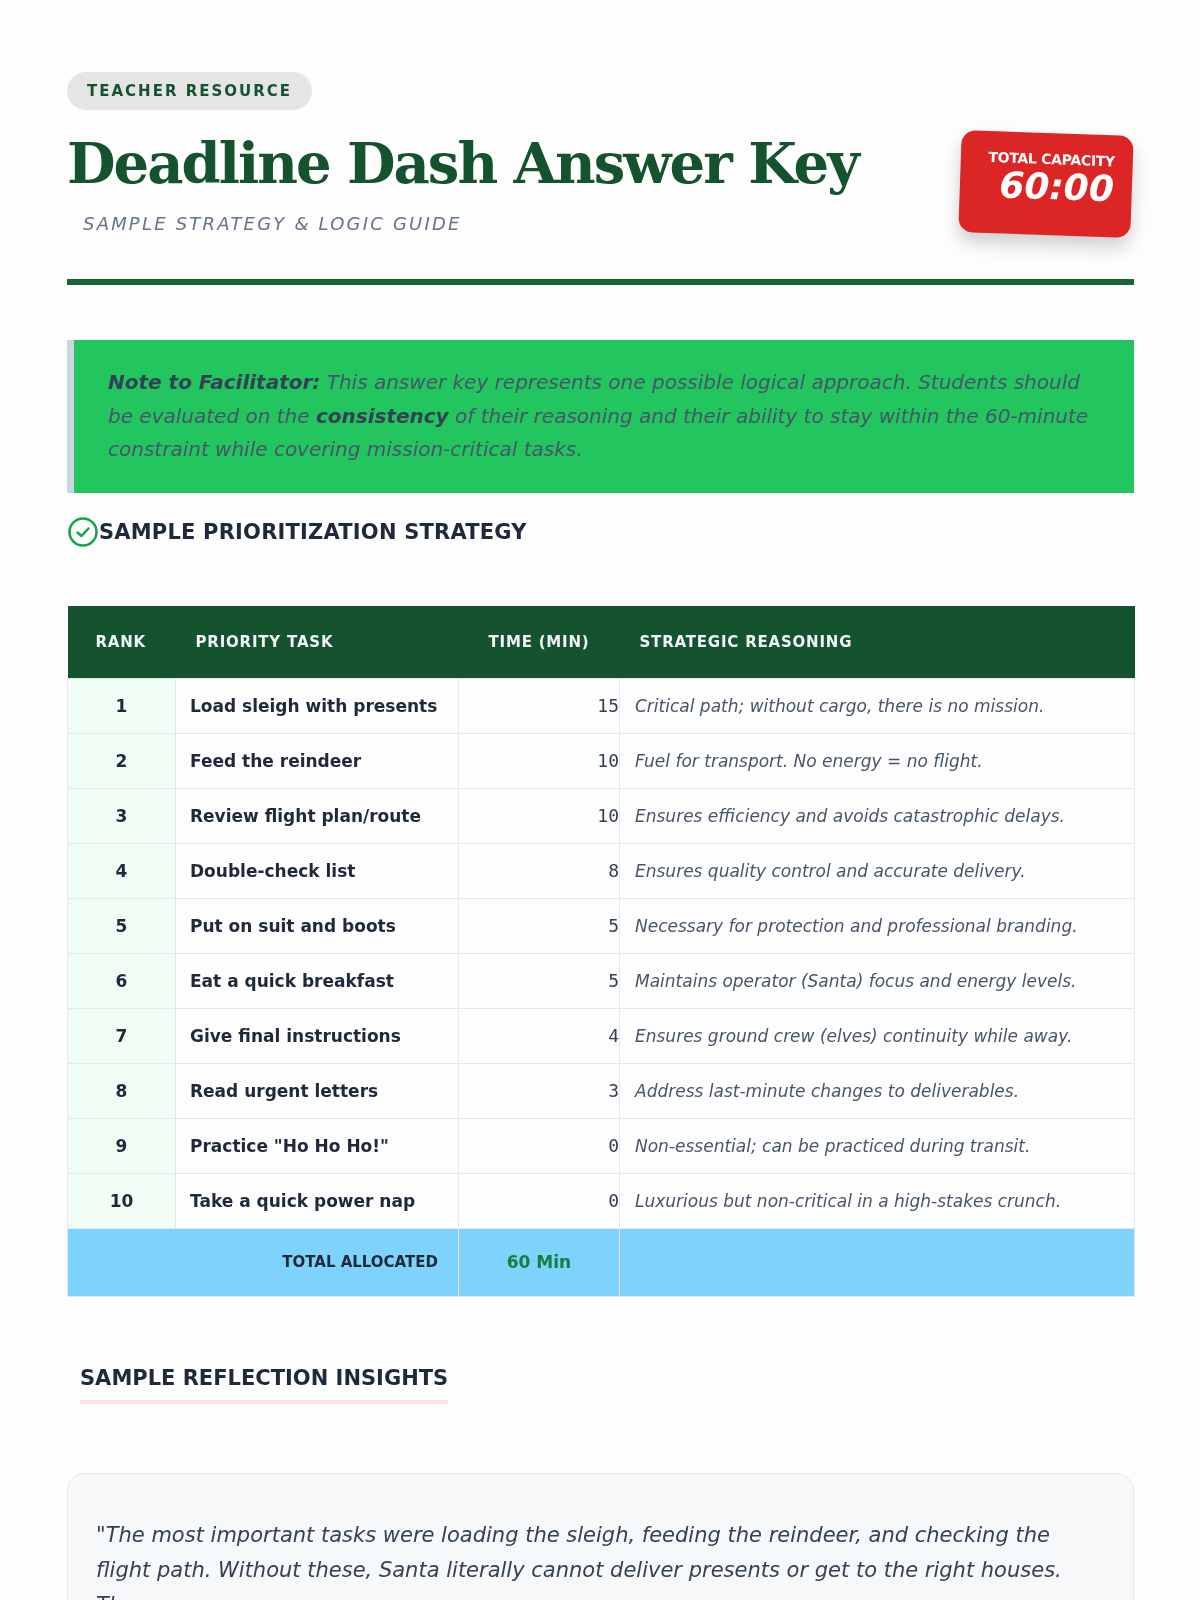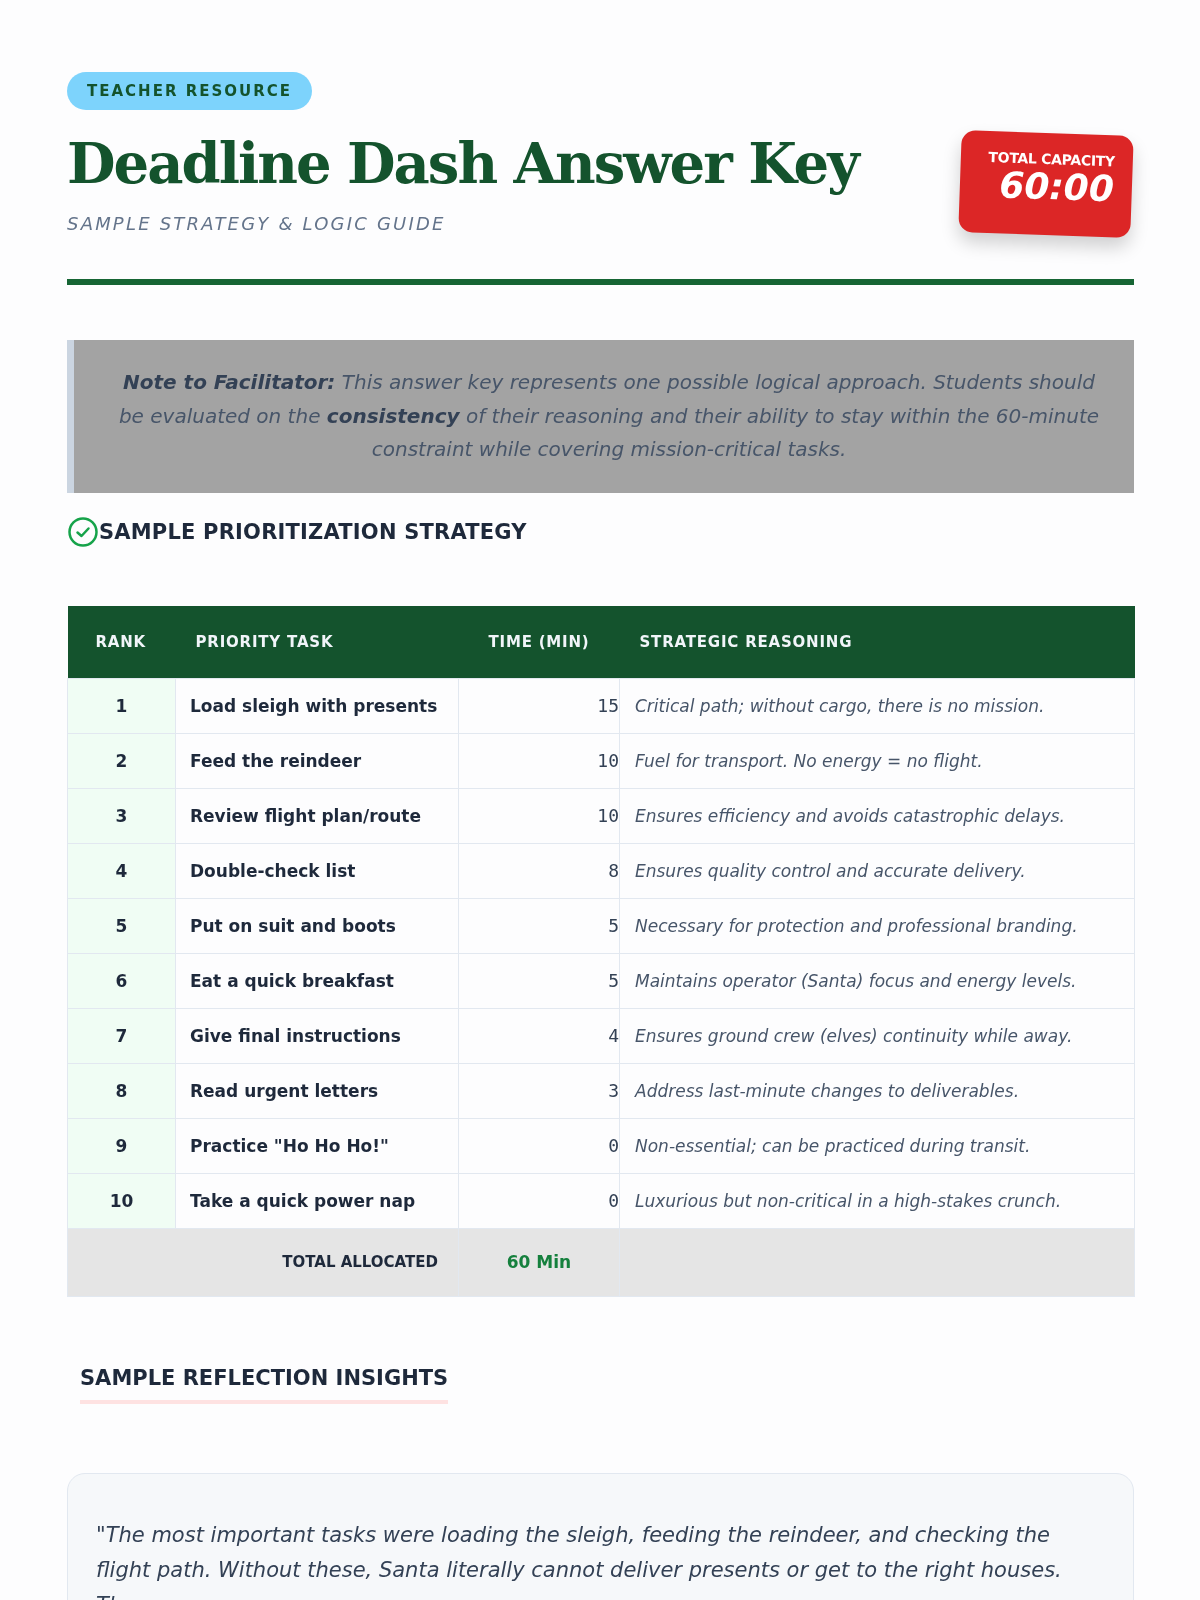--- a/index.html
+++ b/index.html
@@ -9,34 +9,34 @@
       font-family: "Liberation Sans", "DejaVu Sans", sans-serif;
       color: #1e293b;
       position: relative;
     }
     .page { position: absolute; left: 67px; top: 0; width: 1067px; }
 
     
     .badge {
       position: absolute; left: 0; top: 72px;
       height: 38px; padding: 0 20px;
-      background: #7dd3fc; border-radius: 19px;
+      background: #e5e5e5; border-radius: 19px;
       display: flex; align-items: center;
       font-family: "DejaVu Sans", sans-serif;
       font-weight: bold; font-size: 15px; letter-spacing: 2px;
       color: #14532d;
     }
     .title {
       position: absolute; left: 0; top: 130px;
       font-family: "DejaVu Serif", serif;
       font-weight: bold; font-size: 56px; letter-spacing: -2px;
       color: #14532d; white-space: nowrap;
     }
     .subtitle {
-      position: absolute; left: 0; top: 213px;
+      position: absolute; left: 16px; top: 213px;
       font-family: "DejaVu Sans", sans-serif;
       font-style: italic; font-size: 18px; letter-spacing: 2.2px;
       color: #64748b; white-space: nowrap;
     }
     .capacity {
       position: absolute; left: 893px; top: 133px;
       width: 172px; height: 102px;
       background: #dc2626; border-radius: 14px;
       transform: rotate(2deg);
       box-shadow: 0 10px 18px rgba(0,0,0,0.18);
@@ -51,26 +51,25 @@
       font-weight: bold; font-style: italic; font-size: 36px; line-height: 40px;
     }
     .rule {
       position: absolute; left: 0; top: 279px; width: 1067px; height: 6px;
       background: #166534;
     }
 
     
     .note {
       position: absolute; left: 0; top: 340px; width: 1067px; height: 153px;
-      background: #a3a3a3; border-left: 7px solid #cbd5e1;
+      background: #22c55e; border-left: 7px solid #cbd5e1;
       padding: 26px 24px 0 34px;
       font-family: "DejaVu Sans", sans-serif;
       font-style: italic; font-size: 20px; line-height: 33.5px;
       color: #475569;
-      text-align: center;
     }
     .note b { color: #334155; }
 
     
     .section-head {
       position: absolute; left: 0; top: 516px;
       display: flex; align-items: center; gap: 0;
     }
     .check-icon { width: 32px; height: 32px; display: block; }
     .section-title {
@@ -106,21 +105,21 @@
     }
     .table td.c-time {
       text-align: right;
       font-family: "DejaVu Sans Mono", monospace; font-size: 18px; color: #334155;
     }
     .table td.c-reason {
       font-family: "DejaVu Sans", sans-serif; font-style: italic; font-size: 17px;
       color: #475569; padding-left: 15px; white-space: nowrap;
     }
     .table tr.total td {
-      background: #e5e5e5; height: 68px;
+      background: #7dd3fc; height: 68px;
     }
     .table tr.total td.total-label {
       text-align: right; padding-right: 20px;
       font-family: "DejaVu Sans", sans-serif; font-weight: bold; font-size: 15px;
       color: #1e293b;
     }
     .table tr.total td.total-value {
       text-align: center;
       font-family: "DejaVu Sans", sans-serif; font-weight: bold; font-size: 17px;
       color: #15803d;

